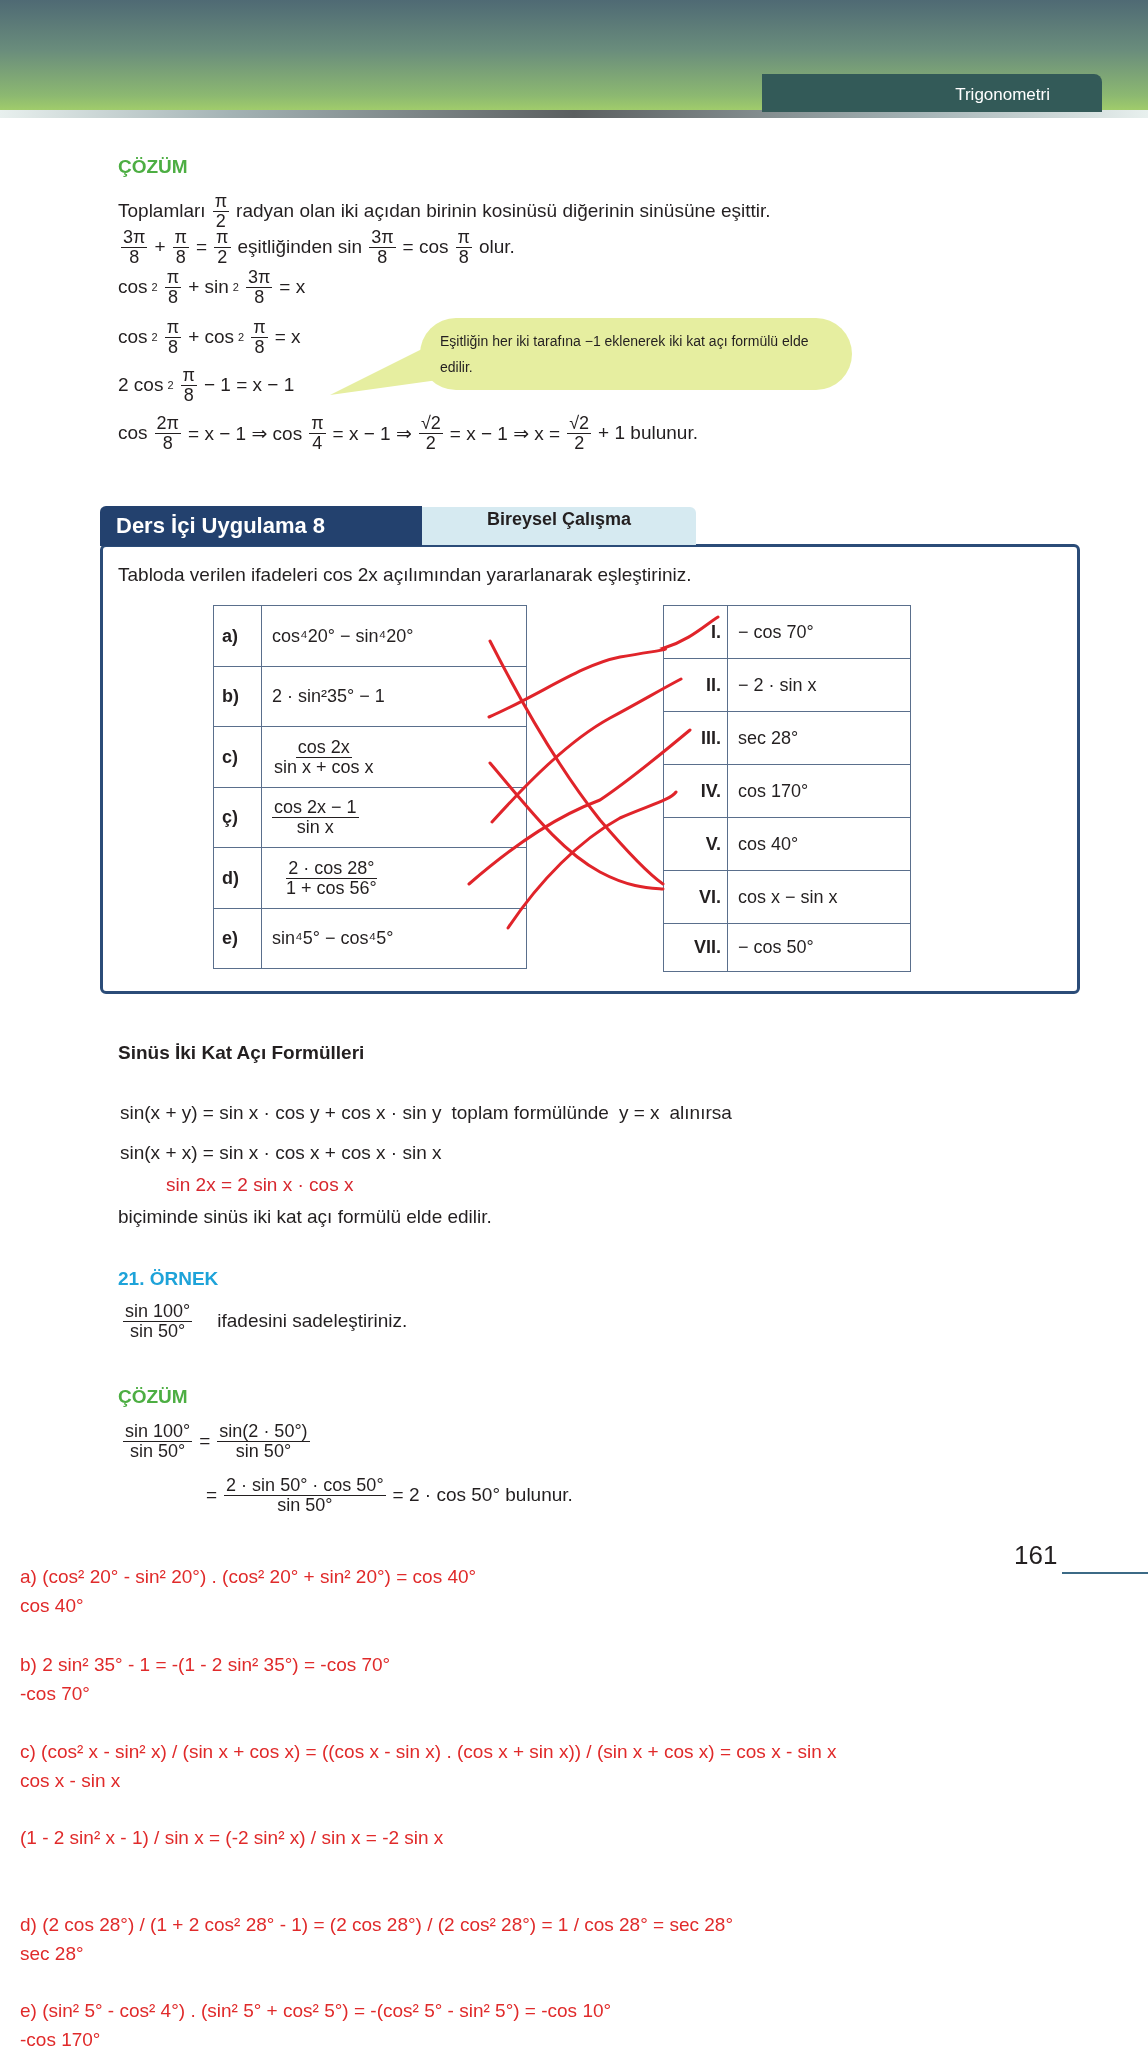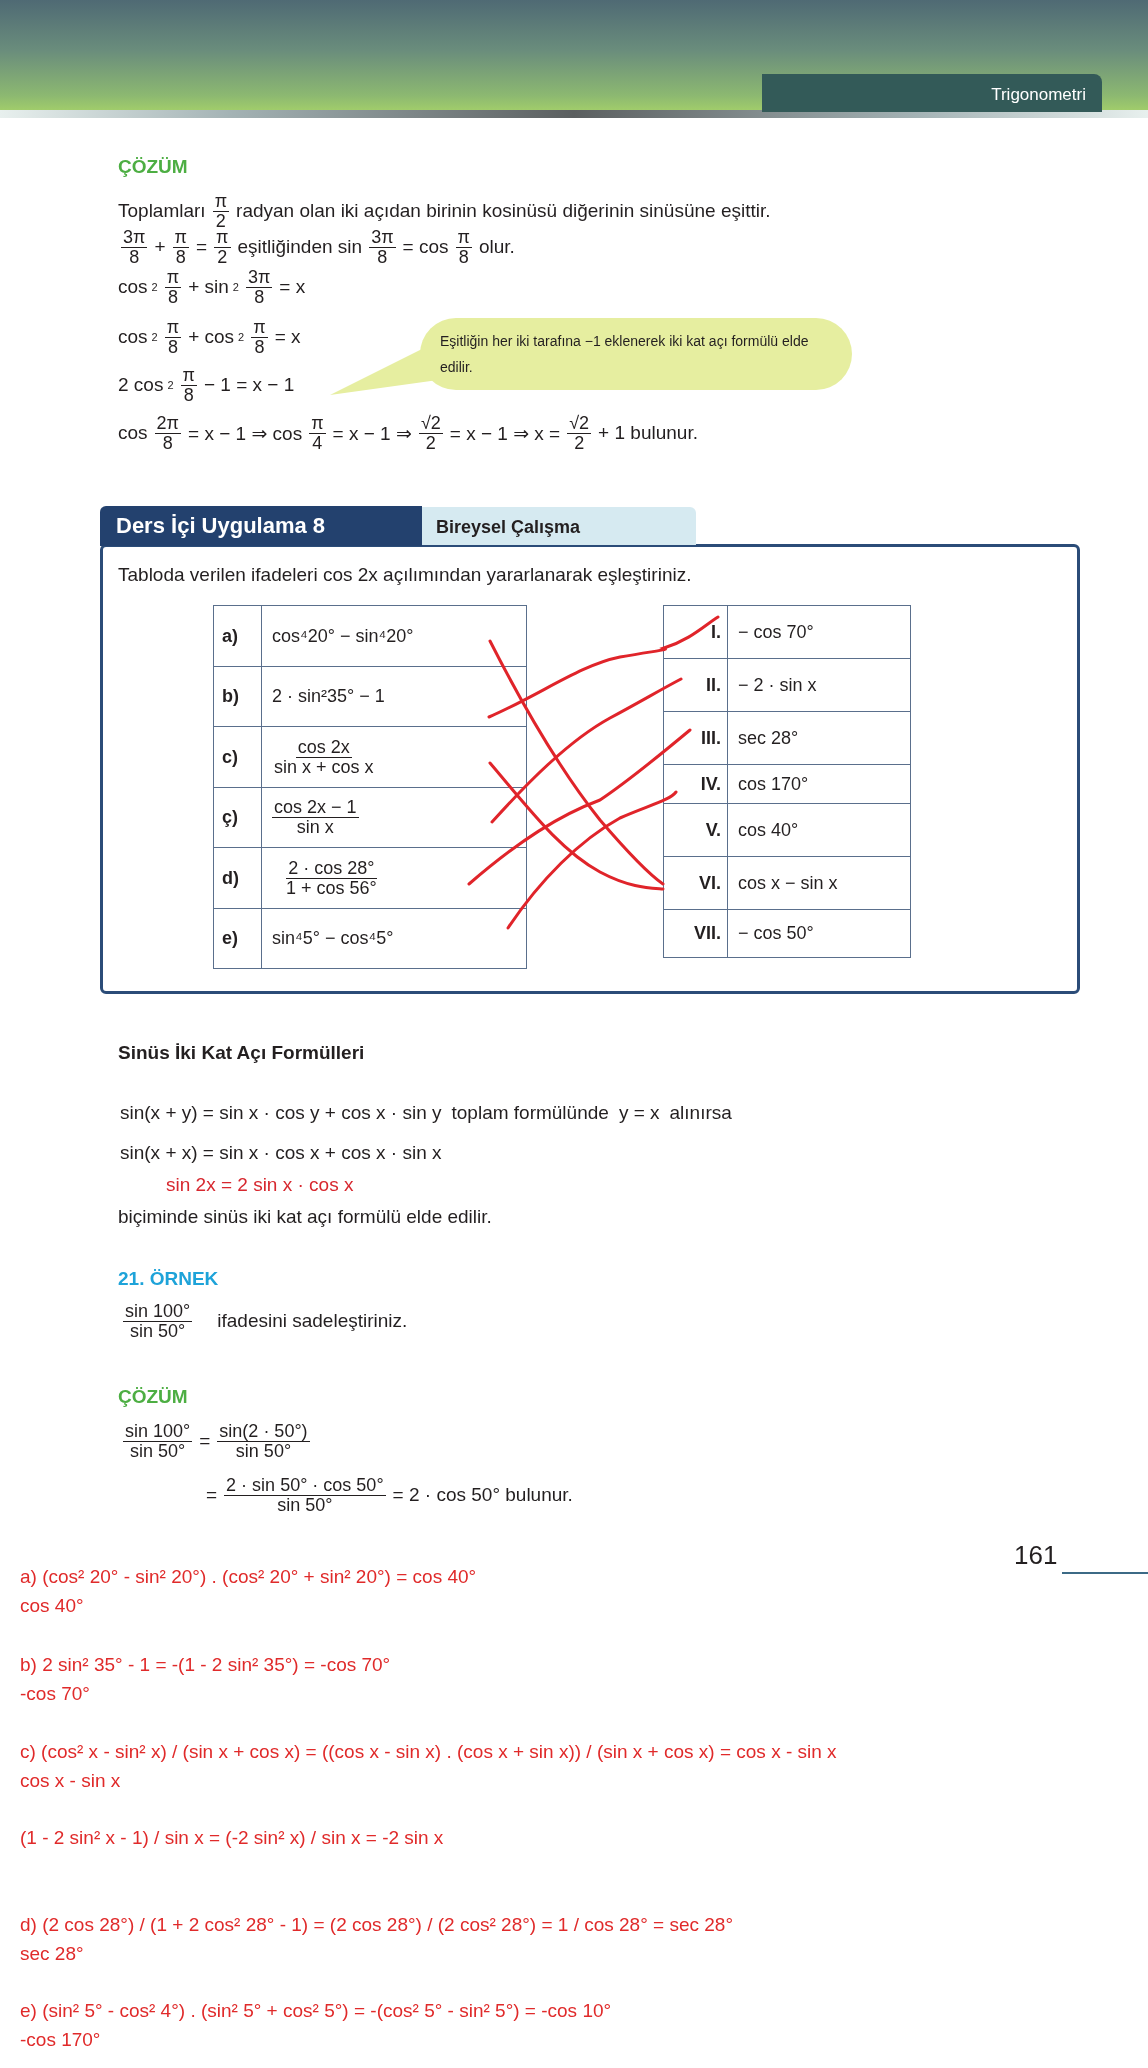--- a/index.html
+++ b/index.html
@@ -10,21 +10,21 @@
     left: 0; top: 0; width: 1148px; height: 112px;
     background: linear-gradient(180deg, #4f6a74 0%, #6a8d7c 45%, #8cb871 85%, #a3cf6a 100%);
   }
   .header-stripe {
     left: 0; top: 110px; width: 1148px; height: 8px;
     background: linear-gradient(90deg, #e8f0ee 0%, #a4b3b5 20%, #5b5f60 50%, #a4b3b5 80%, #e8f0ee 100%);
   }
   .header-tab {
     left: 762px; top: 74px; width: 340px; height: 38px;
     background: #335a58; border-top-right-radius: 8px;
-    color: #ffffff; font-size: 17px; text-align: right; padding: 11px 16px 0 0;
+    color: #ffffff; font-size: 17px; text-align: right; padding: 11px 52px 0 0;
   }
   .green-head { color: #4dae43; font-weight: bold; font-size: 19px; }
   .blue-head { color: #1ea3d9; font-weight: bold; font-size: 19px; }
   .line { white-space: nowrap; display: flex; align-items: center; gap: 4px; }
   .frac { display: inline-flex; flex-direction: column; align-items: center; vertical-align: middle; line-height: 1.05; margin: 0 3px; font-size: 18px; }
   .frac .num { border-bottom: 1.4px solid #231f20; padding: 0 2px; }
   .frac .den { padding: 0 2px; }
   sup { font-size: 11px; }
   .bubble {
     left: 420px; top: 318px; width: 432px; height: 72px;
@@ -33,21 +33,21 @@
   }
   .bubble-tail { left: 320px; top: 340px; }
   .ders-tab {
     left: 100px; top: 506px; width: 322px; height: 40px;
     background: #23416e; color: #ffffff; font-weight: bold; font-size: 22px;
     padding: 7px 16px; border-top-left-radius: 6px;
   }
   .bireysel-tab {
     left: 422px; top: 507px; width: 274px; height: 38px;
     background: #d6eaf1; font-weight: bold; font-size: 18px;
-    padding: 10px 14px; border-top-right-radius: 6px;
+    padding: 2px 14px; border-top-right-radius: 6px; text-align: center;
   }
   .ders-box {
     left: 100px; top: 544px; width: 980px; height: 450px;
     border: 3px solid #2b4c78; border-radius: 6px; background: #fff;
   }
   table.mt { border-collapse: collapse; position: absolute; }
   table.mt td { border: 1.3px solid #5a6f8c; font-size: 18px; }
   table.mt td.lbl { font-weight: bold; padding-left: 8px; width: 48px; }
   table.mt td.rlbl { font-weight: bold; text-align: right; padding-right: 6px; width: 64px; }
   table.mt td.val { padding-left: 10px; }
@@ -231,21 +231,21 @@
         <td class="val">− cos 70°</td>
       </tr>
   <tr style="height:53px;">
         <td class="rlbl">II.</td>
         <td class="val">− 2 · sin x</td>
       </tr>
   <tr style="height:53px;">
         <td class="rlbl">III.</td>
         <td class="val">sec 28°</td>
       </tr>
-  <tr style="height:39px;">
+  <tr style="height:53px;">
         <td class="rlbl">IV.</td>
         <td class="val">cos 170°</td>
       </tr>
   <tr style="height:53px;">
         <td class="rlbl">V.</td>
         <td class="val">cos 40°</td>
       </tr>
   <tr style="height:53px;">
         <td class="rlbl">VI.</td>
         <td class="val">cos x − sin x</td>

